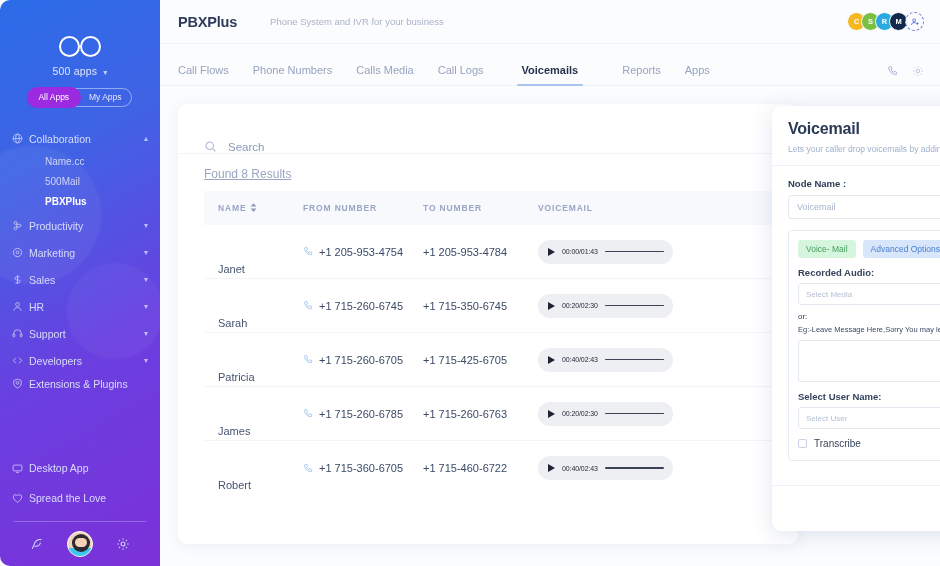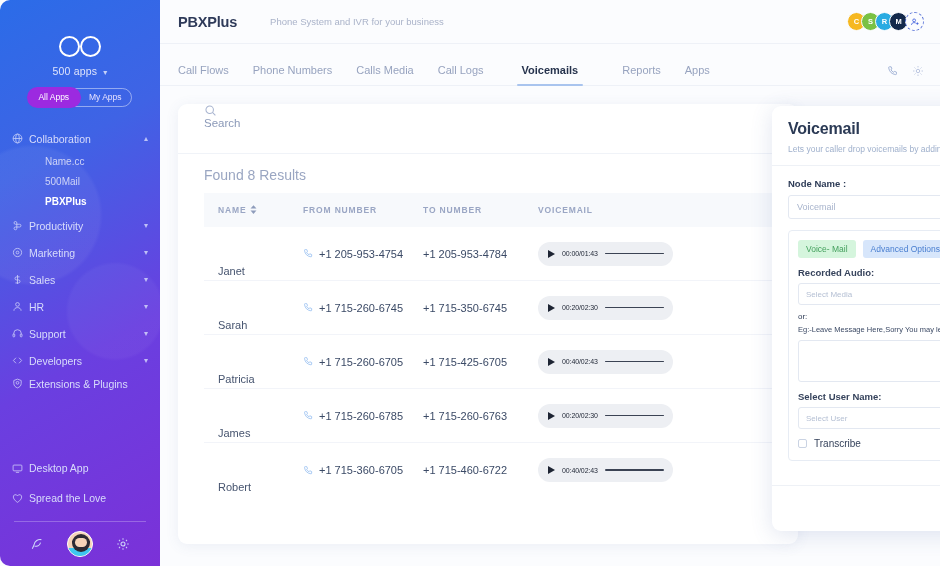--- a/index.html
+++ b/index.html
@@ -195,35 +195,34 @@
   .card {
     position: absolute;
     left: 18px; top: 104px;
     width: 620px; height: 440px;
     background: #ffffff;
     border-radius: 9px;
     box-shadow: 0 2px 14px rgba(80,100,160,0.09);
     overflow: hidden;
   }
   .searchrow {
-    height: 50px; display: flex; align-items: flex-start;
+    height: 50px; display: flex; align-items: flex-end;
     padding: 0 26px;
     border-bottom: 1px solid #f0f3f8;
-    flex-direction: column;
   }
   .searchrow .mag { margin-right: 11px; }
   .search-input {
     border: 0; outline: 0; font-size: 11.5px; color: #8b99b8;
     font-family: "Liberation Sans", sans-serif;
     background: transparent; width: 300px;
   }
   .search-input::placeholder { color: #8b99b8; }
   .found {
     padding: 13px 26px 10px;
-    font-size: 14px; color: #9aa6c2;
+    font-size: 12px; color: #9aa6c2; text-decoration: underline;
   }
   .thead {
     display: flex; align-items: center;
     height: 34px;
     background: #f7f9fc;
     margin: 0 26px;
     padding: 0 14px;
     font-size: 8.5px; color: #9aa6c4;
     letter-spacing: .85px; font-weight: bold;
   }

